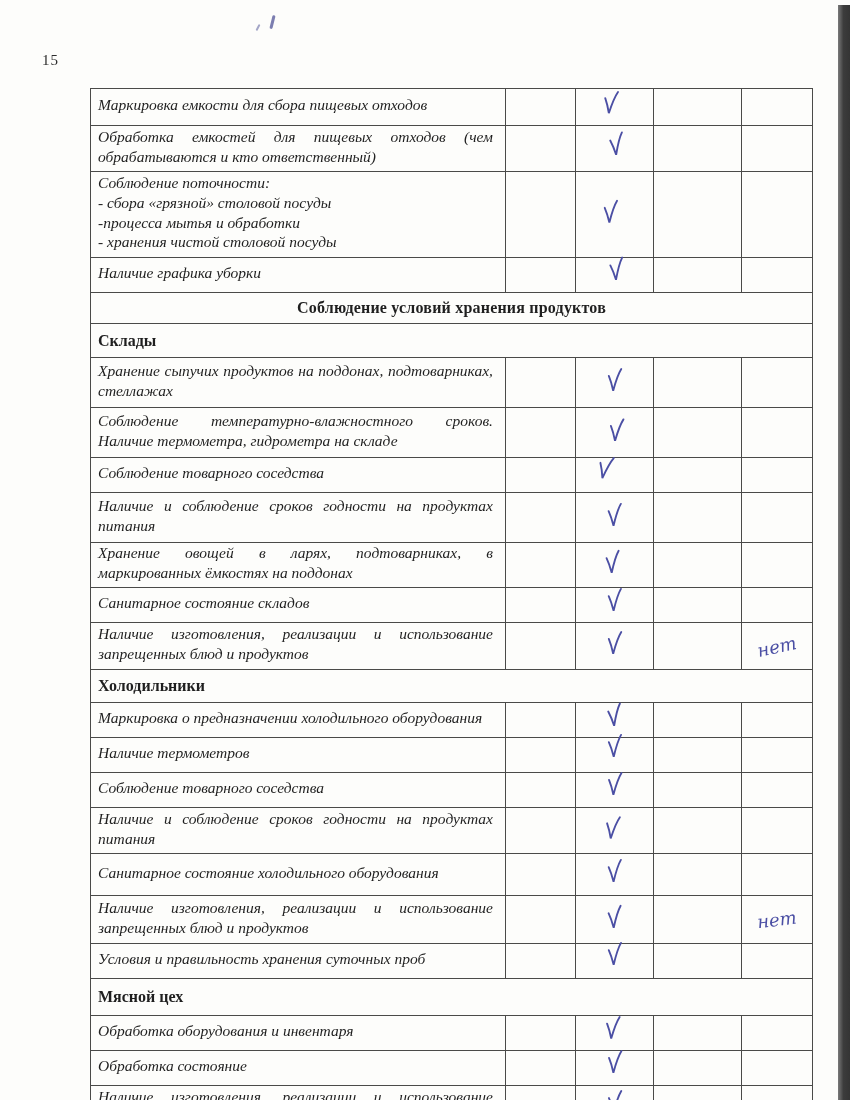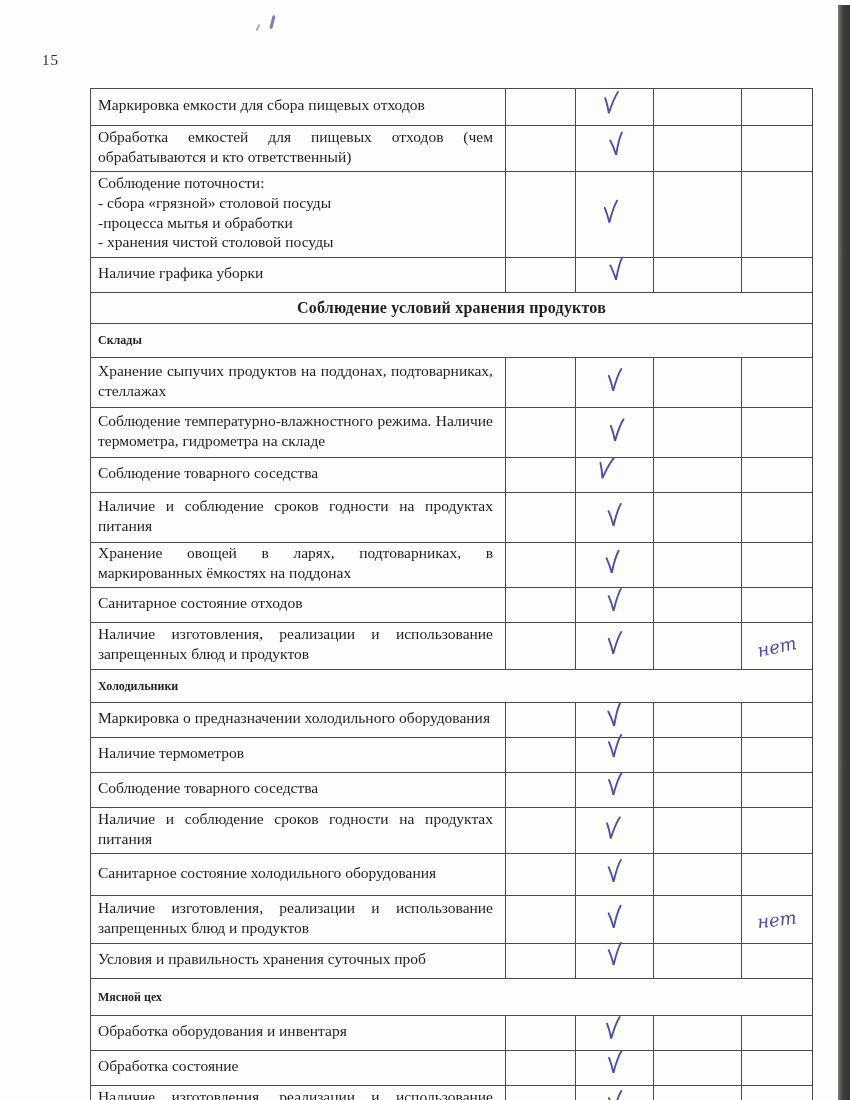--- a/index.html
+++ b/index.html
@@ -27,27 +27,27 @@
     border-collapse:collapse;table-layout:fixed;
   }
   .checklist td{
     border:1px solid #4a4a48;
     vertical-align:middle;
     color:#1f1f1f;
   }
   td.cell-text{
     padding:0 12px 4px 7px;
     font-size:15.5px;line-height:1.26;
-    text-align:justify;white-space:pre-line;
+    text-align:justify;white-space:pre-line;font-style:italic;
   }
   td.cell-section{
     text-align:center;font-weight:bold;font-size:16px;letter-spacing:.2px;padding:3px 6px;
   }
   td.cell-subsection{
-    text-align:left;font-weight:bold;font-size:12px;padding:3px 6px 3px 7px;
+    text-align:left;font-weight:bold;font-size:16px;padding:3px 6px 3px 7px;
   }
   td.cell-mark{text-align:center;}
   td.cell-note{text-align:center;overflow:visible;}
   svg.check{width:18px;height:28px;overflow:visible;display:inline-block;}
   svg.check path{stroke:var(--ink,#4b4fa4);stroke-width:2;fill:none;stroke-linecap:round;}
   .note{
     display:inline-block;font-style:italic;font-family:"DejaVu Serif", serif;
     color:var(--ink,#4b4fa4);font-size:18px;transform:rotate(-10deg);
   }
 </style>
@@ -116,21 +116,21 @@
         <tr style="height: 50px;">
           <td class="cell-text">Хранение сыпучих продуктов на поддонах, подтоварниках, стеллажах</td>
           <td></td>
           <td class="cell-mark"><svg class="check" viewBox="0 0 18 30" style="transform: rotate(4deg) translate(0px, 0px);">
     <path d="M2,10 C3.5,13 6.5,21 7.8,25.5 C8.6,21.5 11,9 14.8,1.8"></path>
   </svg></td>
           <td></td>
           <td class="cell-note"></td>
         </tr>
         <tr style="height: 50px;">
-          <td class="cell-text">Соблюдение температурно-влажностного режима. Наличие термометра, гидрометра на складе</td>
+          <td class="cell-text">Соблюдение температурно-влажностного сроков. Наличие термометра, гидрометра на складе</td>
           <td></td>
           <td class="cell-mark"><svg class="check" viewBox="0 0 18 30" style="transform: rotate(5deg) translate(2px, 0px);">
     <path d="M2,10 C3.5,13 6.5,21 7.8,25.5 C8.6,21.5 11,9 14.8,1.8"></path>
   </svg></td>
           <td></td>
           <td class="cell-note"></td>
         </tr>
         <tr style="height: 33px;">
           <td class="cell-text">Соблюдение товарного соседства</td>
           <td></td>
@@ -152,21 +152,21 @@
         <tr style="height: 45px;">
           <td class="cell-text">Хранение овощей в ларях, подтоварниках, в маркированных ёмкостях на поддонах</td>
           <td></td>
           <td class="cell-mark"><svg class="check" viewBox="0 0 18 30" style="transform: rotate(1deg) translate(-2px, 0px);">
     <path d="M2,10 C3.5,13 6.5,21 7.8,25.5 C8.6,21.5 11,9 14.8,1.8"></path>
   </svg></td>
           <td></td>
           <td class="cell-note"></td>
         </tr>
         <tr style="height: 35px;">
-          <td class="cell-text">Санитарное состояние отходов</td>
+          <td class="cell-text">Санитарное состояние складов</td>
           <td></td>
           <td class="cell-mark"><svg class="check" viewBox="0 0 18 30" style="transform: rotate(2deg) translate(0px, -2px);">
     <path d="M2,10 C3.5,13 6.5,21 7.8,25.5 C8.6,21.5 11,9 14.8,1.8"></path>
   </svg></td>
           <td></td>
           <td class="cell-note"></td>
         </tr>
         <tr style="height: 47px;">
           <td class="cell-text">Наличие изготовления, реализации и использование запрещенных блюд и продуктов</td>
           <td></td>

